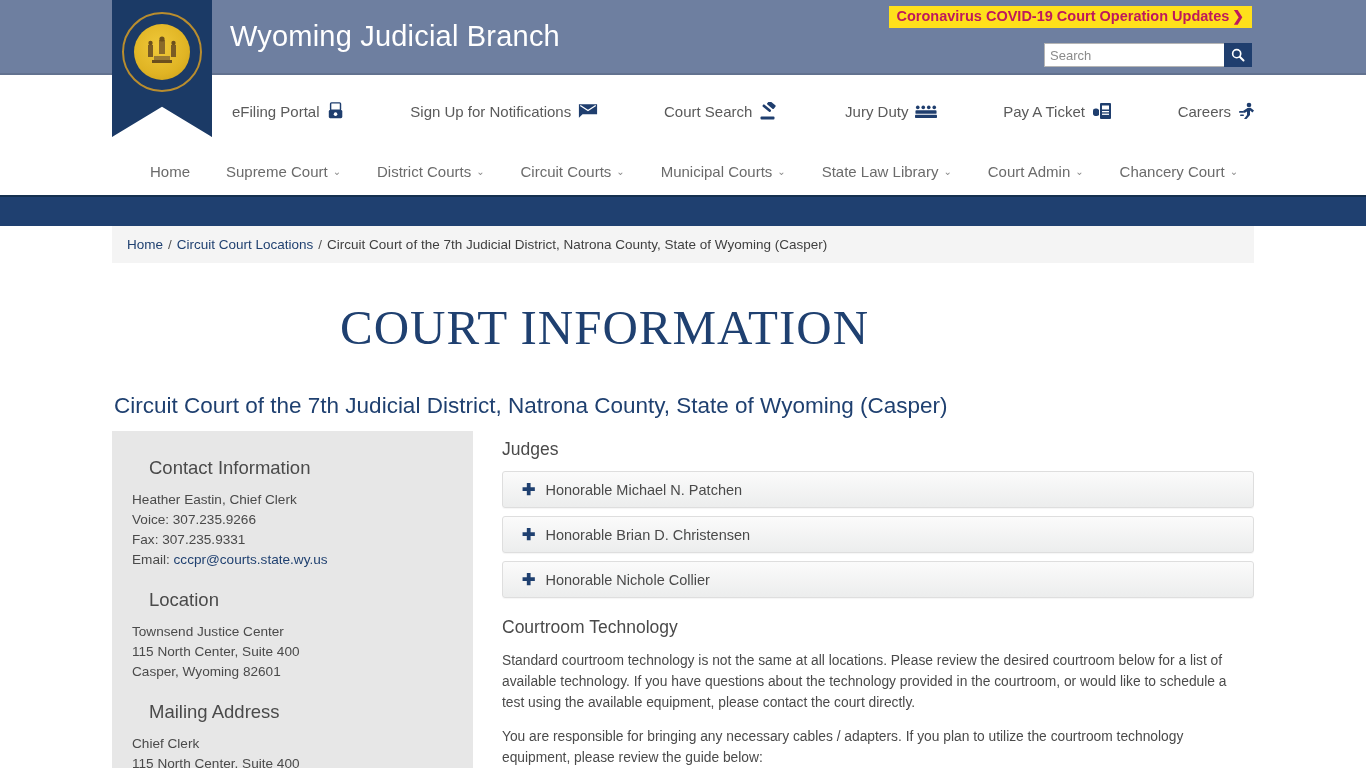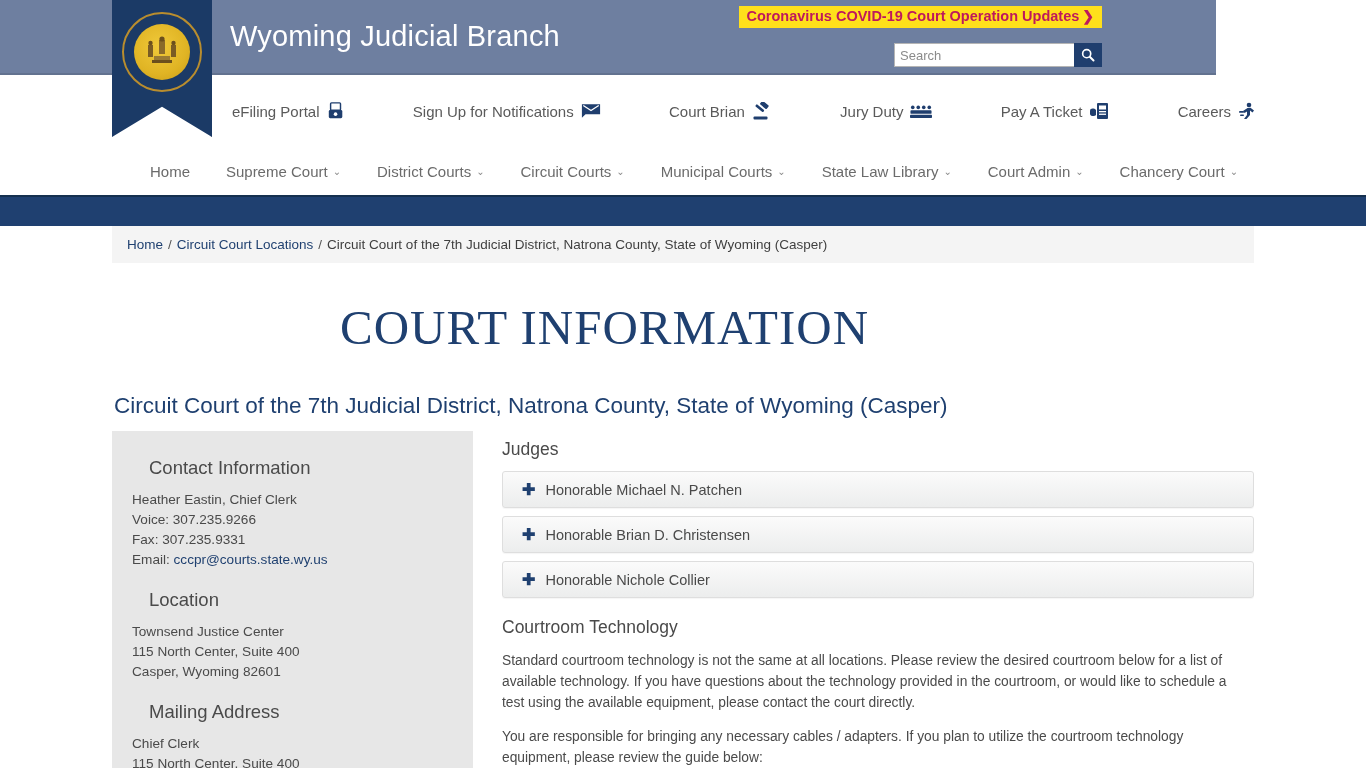--- a/index.html
+++ b/index.html
@@ -7,21 +7,21 @@
     margin: 0; padding: 0;
     width: 1366px; height: 768px;
     background: #ffffff;
     font-family: "Liberation Sans", sans-serif;
     overflow: hidden;
   }
 
   
   .header-band {
     position: absolute; top: 0; left: 0;
-    width: 1216px; height: 75px;
+    width: 1366px; height: 75px;
     background: #6e7fa0;
   }
   .header-band:after {
     content: ""; position: absolute; left: 0; bottom: 0;
     width: 100%; height: 2px; background: rgba(0,0,0,0.10);
   }
   .site-title {
     position: absolute; left: 230px; top: 20px;
     font-size: 29px; color: #ffffff; font-weight: 400;
     letter-spacing: 0.2px; white-space: nowrap;
@@ -254,21 +254,21 @@
     <span class="util-ico">
       <svg width="20" height="16" viewBox="0 0 22 17">
           <path d="M1 1 L21 1 L21 12 L5 12 L1 16 Z" fill="#1f3e6e"></path>
           <path d="M2.5 2.5 L11 8 L19.5 2.5" fill="none" stroke="#fff" stroke-width="1.4"></path>
         </svg>
     </span>
   </div>
   <div class="util-spacer"></div>
 
   <div class="util-item">
-    <span>Court Brian</span>
+    <span>Court Search</span>
     <span class="util-ico">
       <svg width="20" height="18" viewBox="0 0 20 18">
           <rect x="8" y="0.5" width="8.5" height="4.5" rx="1" fill="#1f3e6e" transform="rotate(40 12 3)"></rect>
           <rect x="3" y="5" width="10" height="2.6" rx="1" fill="#1f3e6e" transform="rotate(40 8 6)"></rect>
           <rect x="1.5" y="14.5" width="14" height="3" rx="1" fill="#1f3e6e"></rect>
         </svg>
     </span>
   </div>
   <div class="util-spacer"></div>
 

